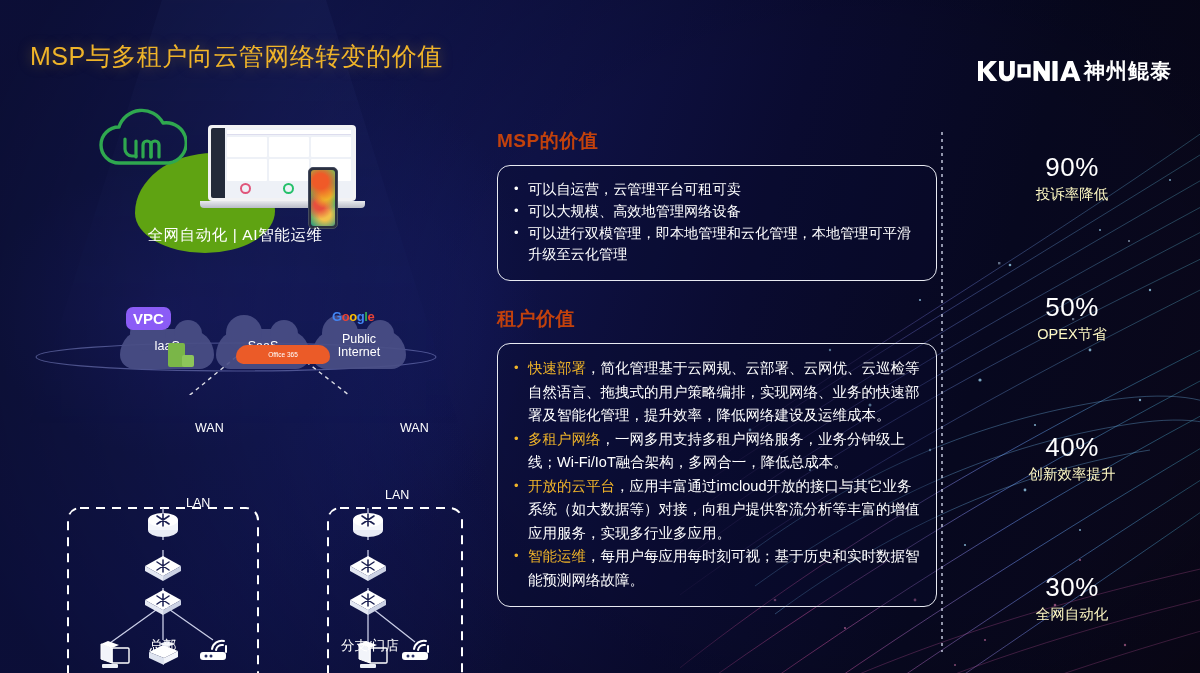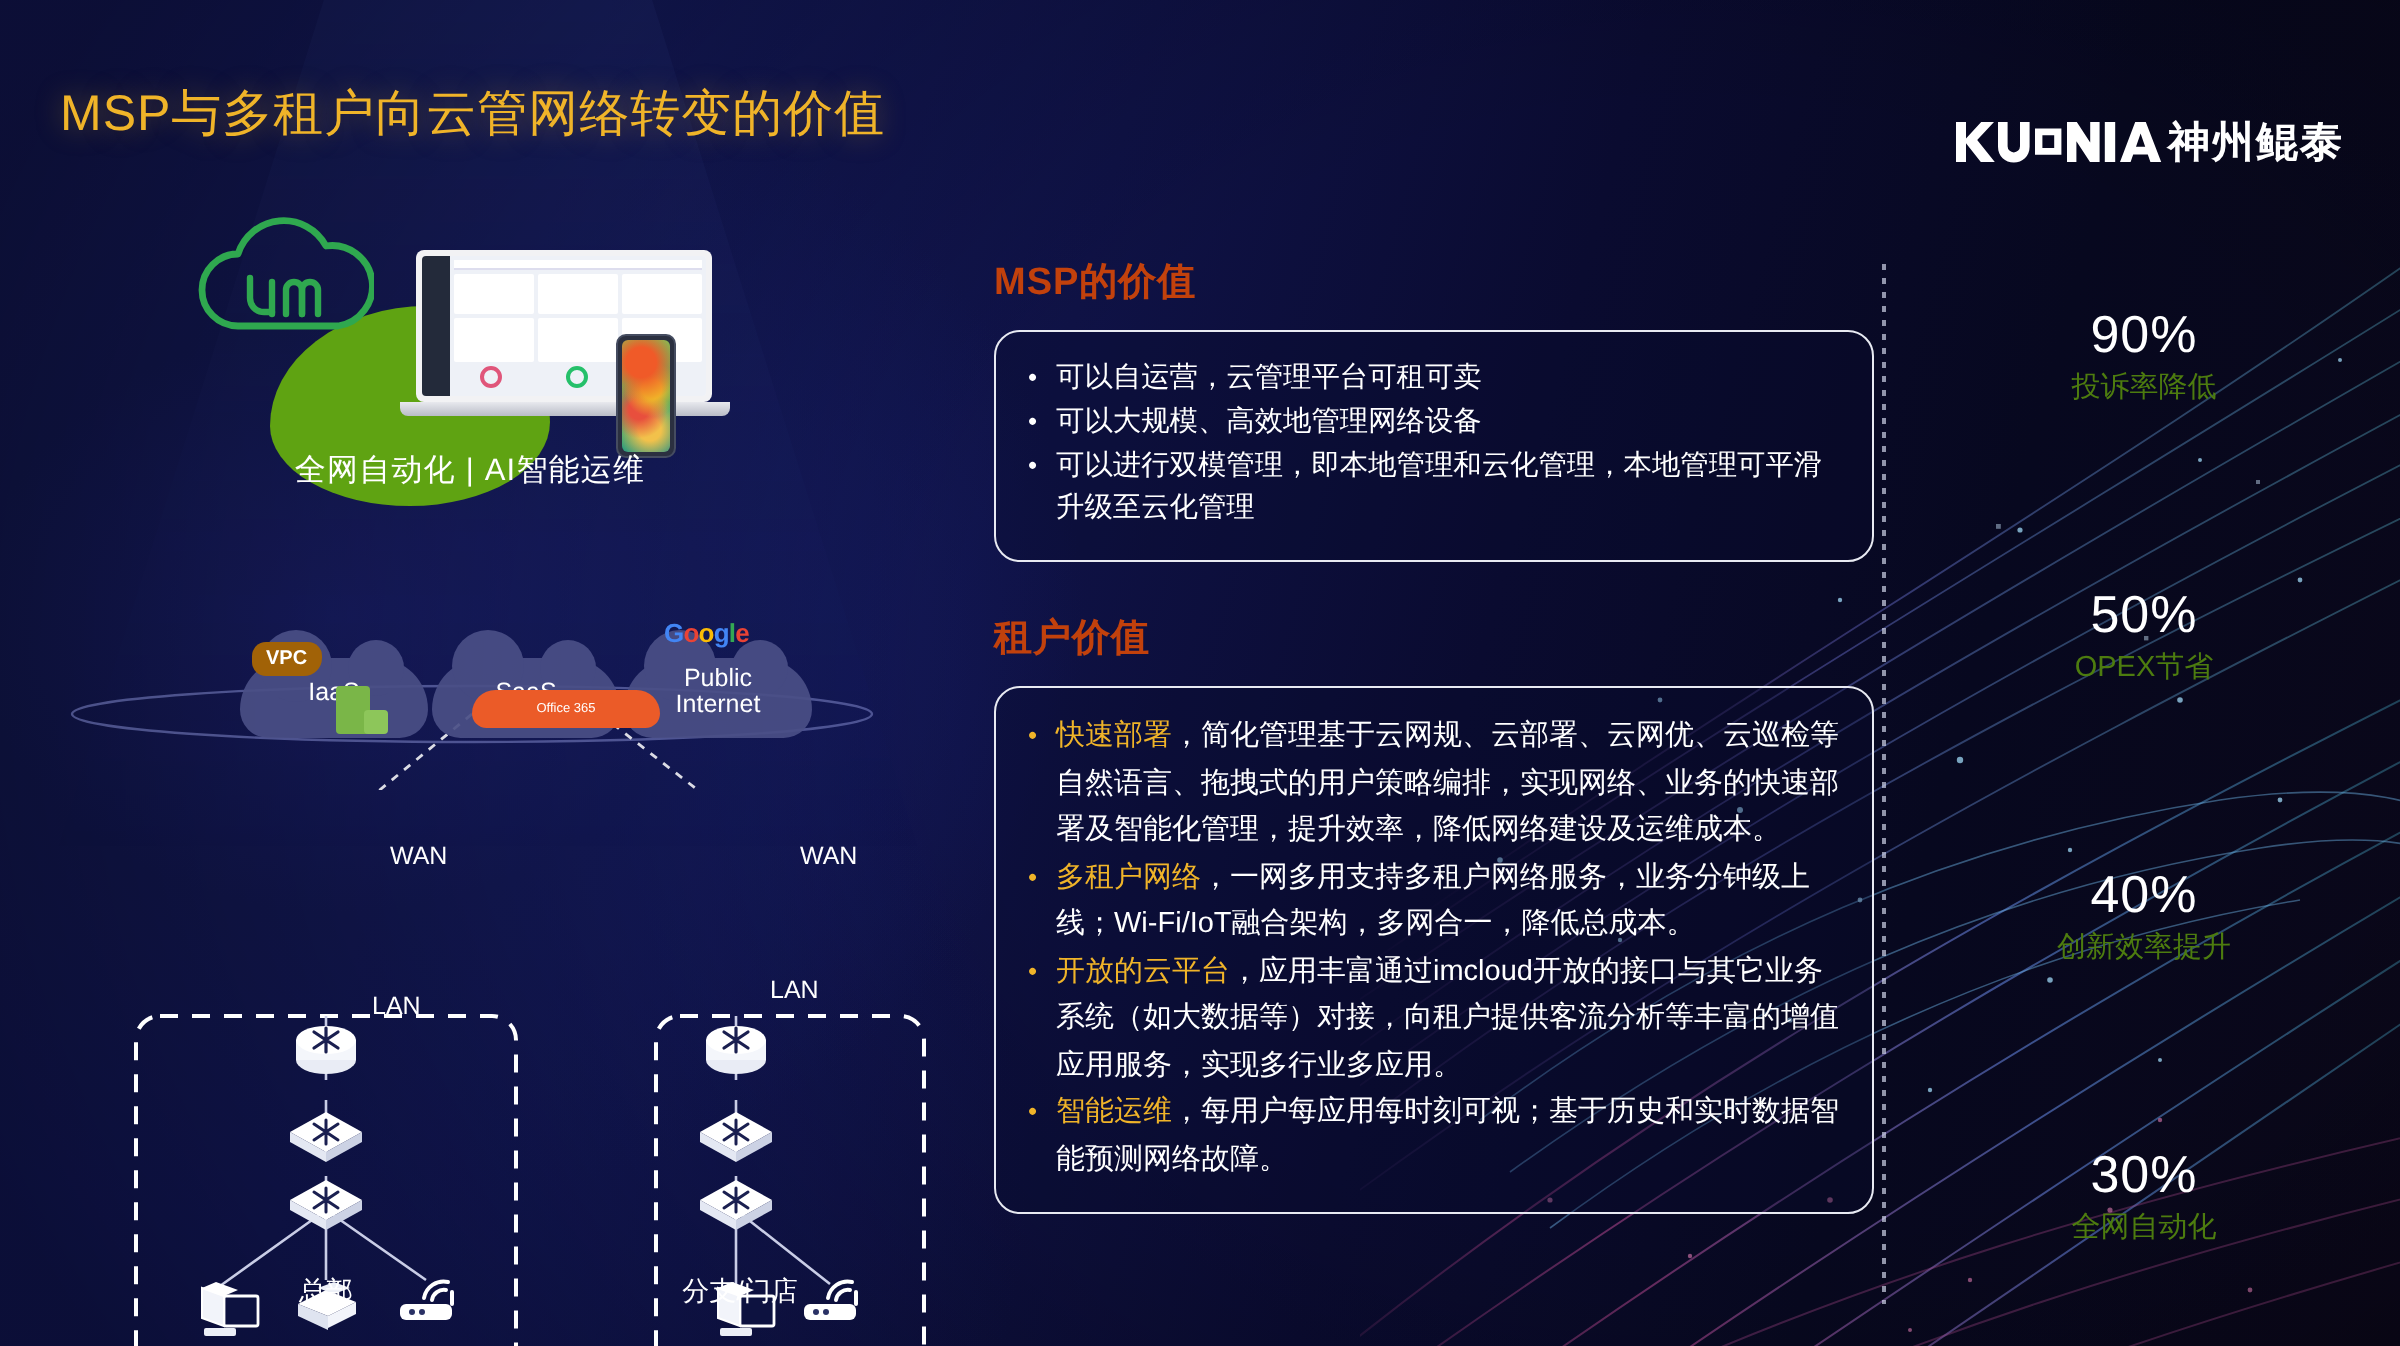--- a/index.html
+++ b/index.html
@@ -106,22 +106,22 @@
     content:""; position:absolute; right:12px; top:-9px; width:28px; height:28px;
     background:#4a4f86; border-radius:50%;
   }
   .svc .cloud-label {
     position:absolute; left:0; top:11px; width:94px; text-align:center;
     font-size:12.5px; color:#fff; line-height:13px; z-index:3;
   }
   .svc .cloud-label.two { top:4px; }
   .badge { position:absolute; z-index:4; }
   .badge-vpc {
-    background:#a16207; color:#fff; font-size:10px; font-weight:bold;
-    padding:3px 7px; border-radius:7px 7px 9px 7px;margin-top:14px;
+    background:#8b5cf6; color:#fff; font-size:15px; font-weight:bold;
+    padding:3px 7px; border-radius:7px 7px 9px 7px;
   }
   .badge-srv { width:17px; height:24px; background:#7ab648; border-radius:2px; position:relative; }
   .badge-srv:after { content:""; position:absolute; right:-9px; bottom:0; width:12px; height:12px; background:#8dc65a; border-radius:2px;}
   .badge-o365 {
     background:#eb5b28; color:#fff; font-size:6.5px; padding:6px 9px; border-radius:16px 16px 10px 10px;
     position:relative; white-space:nowrap;
   }
   .badge-google { font-size:13px; font-weight:bold; letter-spacing:-.4px; }
   .badge-google span:nth-child(1){color:#4285f4}
   .badge-google span:nth-child(2){color:#ea4335}
@@ -155,21 +155,21 @@
   .kw { color:#f0b429; }
 
   
   .divider {
     position:absolute; left:941px; top:132px; width:2px; height:520px;
     background:repeating-linear-gradient(to bottom, rgba(220,225,245,.65) 0 3px, rgba(0,0,0,0) 3px 7px);
   }
   .stats { position:absolute; left:952px; top:150px; width:240px; }
   .stat { text-align:center; }
   .stat .num { font-size:26px; color:#fff; line-height:34px; font-weight:400; letter-spacing:.5px; }
-  .stat .lbl { font-size:14.5px; color:#4d7c0f; line-height:20px; }
+  .stat .lbl { font-size:14.5px; color:#fef9c3; line-height:20px; }
 </style>
 </head>
 <body>
 
 <div class="bg">
   <div class="bg-base"></div>
   <div class="light-cone"></div>
   <svg class="streaks" viewBox="0 0 560 673" preserveAspectRatio="none">
     <defs>
       <linearGradient id="stc" x1="0" y1="1" x2="1" y2="0">

